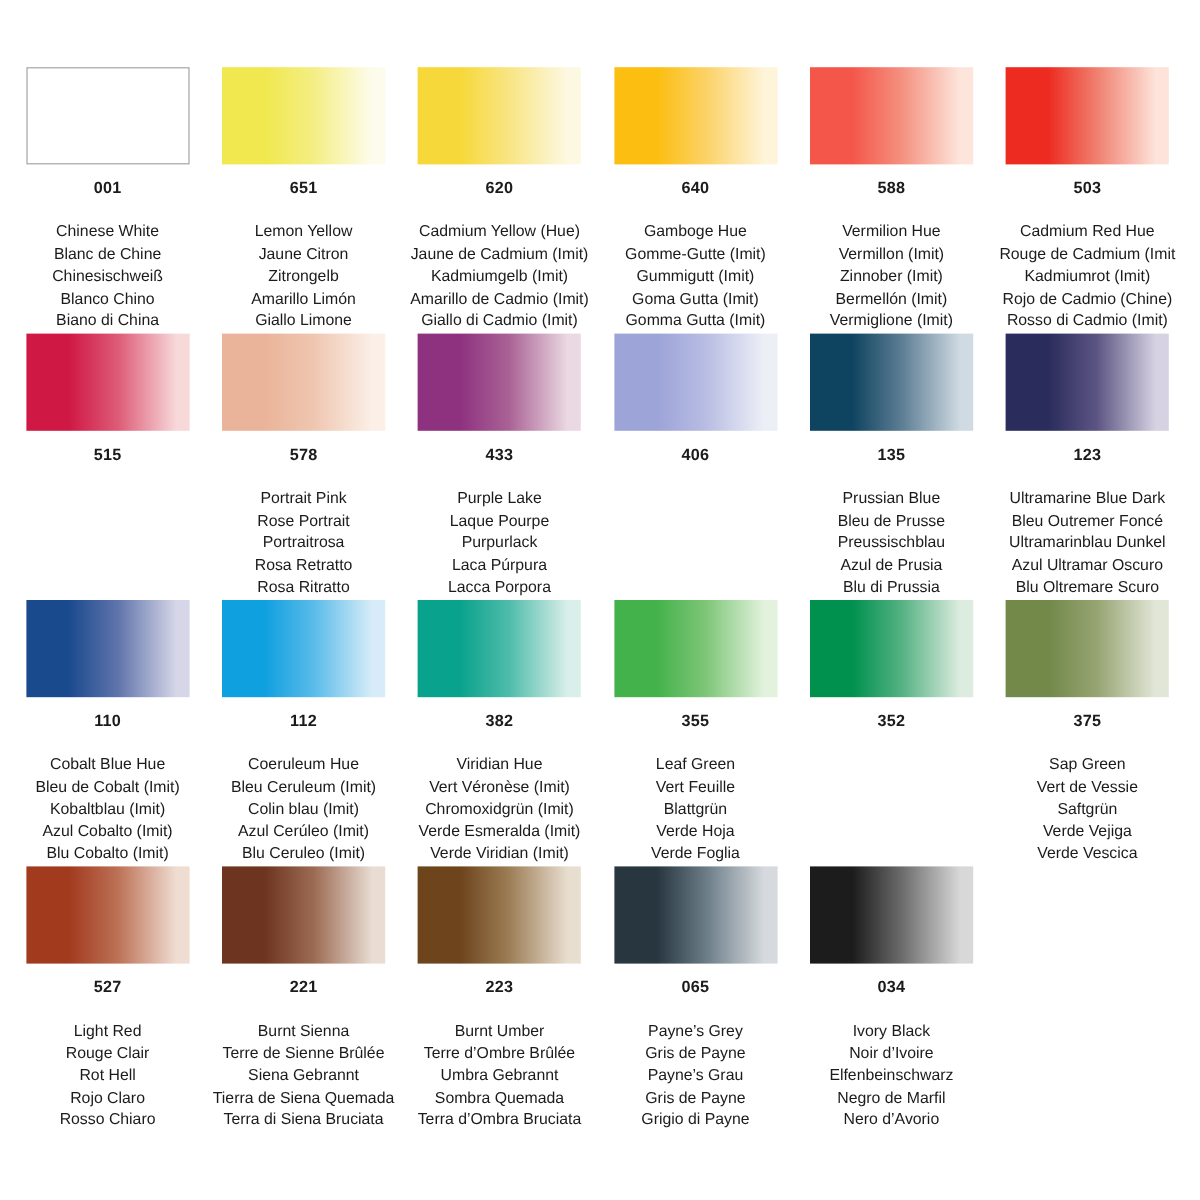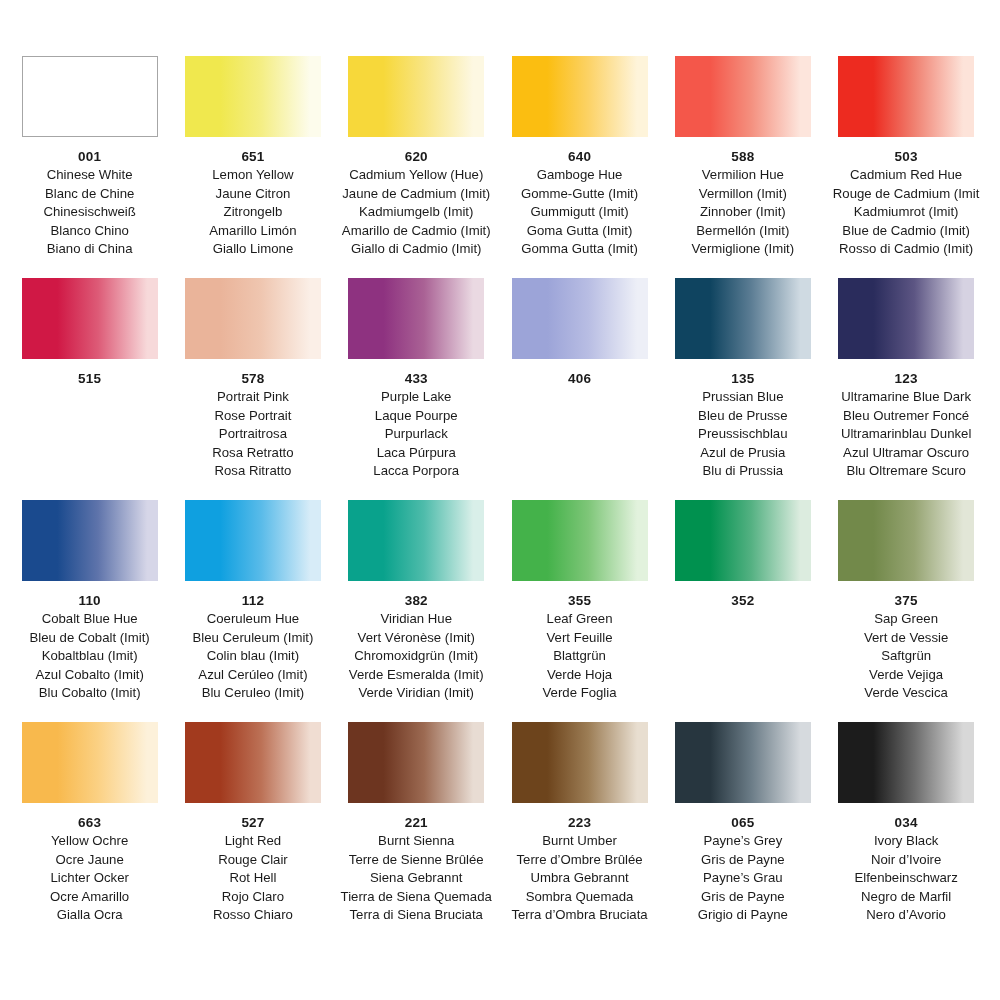--- a/index.html
+++ b/index.html
@@ -53,21 +53,21 @@
     margin-top: 12px;
     letter-spacing: 0.2px;
     color: #1b1b1b;
     white-space: nowrap;
   }
 
   .names {
     display: flex;
     flex-direction: column;
     align-items: center;
-    margin-top: 2px;
+    margin-top: 20px;
     width: 163.3px;
   }
 
   .name {
     font-size: 13.2px;
     line-height: 18.5px;
     color: #1b1b1b;
     white-space: nowrap;
     text-align: center;
   }
@@ -132,21 +132,21 @@
           <div class="name">Vermiglione (Imit)</div>
         </div>
       </div>
       <div class="cell">
         <div class="swatch" style="background: linear-gradient(to right, rgb(237, 43, 32) 0%, rgb(237, 43, 32) 26%, rgb(240, 128, 112) 56%, rgb(253, 227, 217) 92%, rgb(253, 227, 217) 100%);"></div>
         <div class="code">503</div>
         <div class="names">
           <div class="name">Cadmium Red Hue</div>
           <div class="name">Rouge de Cadmium (Imit</div>
           <div class="name">Kadmiumrot (Imit)</div>
-          <div class="name">Blue de Cadmio (Imit)</div>
+          <div class="name">Rojo de Cadmio (Chine)</div>
           <div class="name">Rosso di Cadmio (Imit)</div>
         </div>
       </div>
     </div>
   <div class="row">
       <div class="cell">
         <div class="swatch" style="background: linear-gradient(to right, rgb(208, 24, 69) 0%, rgb(208, 24, 69) 26%, rgb(221, 91, 119) 56%, rgb(247, 217, 218) 92%, rgb(247, 217, 218) 100%);"></div>
         <div class="code">515</div>
       </div>
       <div class="cell">
@@ -254,31 +254,20 @@
           <div class="name">Sap Green</div>
           <div class="name">Vert de Vessie</div>
           <div class="name">Saftgrün</div>
           <div class="name">Verde Vejiga</div>
           <div class="name">Verde Vescica</div>
         </div>
       </div>
     </div>
   <div class="row">
       <div class="cell">
-        <div class="swatch" style="background: linear-gradient(to right, rgb(248, 185, 77) 0%, rgb(248, 185, 77) 26%, rgb(251, 209, 132) 56%, rgb(253, 241, 218) 92%, rgb(253, 241, 218) 100%);"></div>
-        <div class="code">663</div>
-        <div class="names">
-          <div class="name">Yellow Ochre</div>
-          <div class="name">Ocre Jaune</div>
-          <div class="name">Lichter Ocker</div>
-          <div class="name">Ocre Amarillo</div>
-          <div class="name">Gialla Ocra</div>
-        </div>
-      </div>
-      <div class="cell">
         <div class="swatch" style="background: linear-gradient(to right, rgb(162, 58, 30) 0%, rgb(162, 58, 30) 26%, rgb(188, 113, 86) 56%, rgb(240, 221, 210) 92%, rgb(240, 221, 210) 100%);"></div>
         <div class="code">527</div>
         <div class="names">
           <div class="name">Light Red</div>
           <div class="name">Rouge Clair</div>
           <div class="name">Rot Hell</div>
           <div class="name">Rojo Claro</div>
           <div class="name">Rosso Chiaro</div>
         </div>
       </div>

